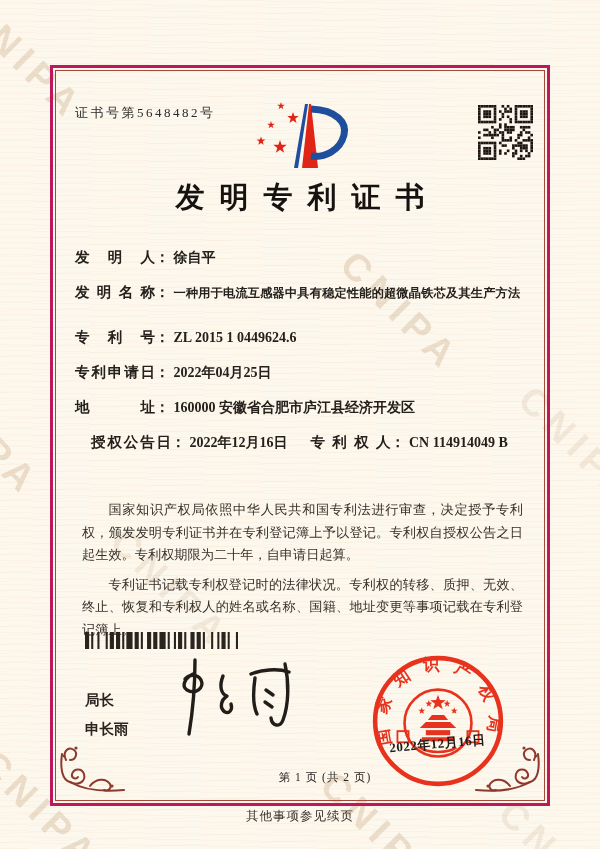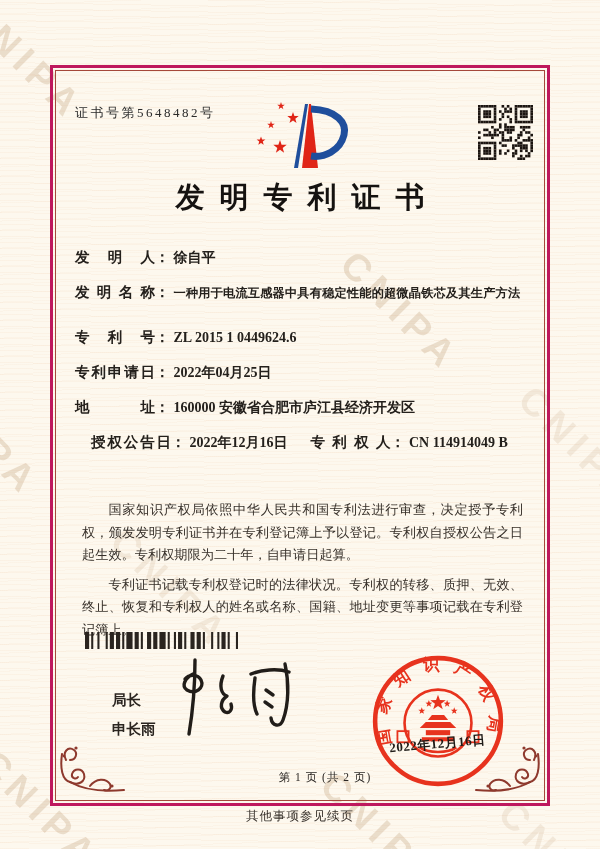--- a/index.html
+++ b/index.html
@@ -61,21 +61,21 @@
     margin:7px;font-size:13.2px;line-height:22.5px;
     text-indent:2em;text-align:justify;font-weight:500;
   }
   
   .barcode{position:absolute;left:32px;top:564px;}
   .barcode rect{fill:#2a241f;}
   
   .director{
     position:absolute;left:32px;top:618px;
     font-family:"Liberation Sans","DejaVu Sans",sans-serif;
-    font-size:14.5px;font-weight:bold;color:#2b2520;line-height:29px;margin-left:27px;
+    font-size:14.5px;font-weight:bold;color:#2b2520;line-height:29px;
   }
   .signature{position:absolute;left:107px;top:584px;}
   .signature path{stroke:#211d19;stroke-width:3.4;fill:none;stroke-linecap:round;stroke-linejoin:round;}
   
   .seal{position:absolute;left:314px;top:582px;opacity:0.92;}
   .seal .ln{stroke:#e6230d;fill:none;}
   .seal .fl{fill:#e6230d;stroke:none;}
   .seal-arc-text{
     fill:#e6230d;font-size:16px;font-weight:bold;letter-spacing:13px;
     font-family:"Liberation Serif","DejaVu Serif",serif;

